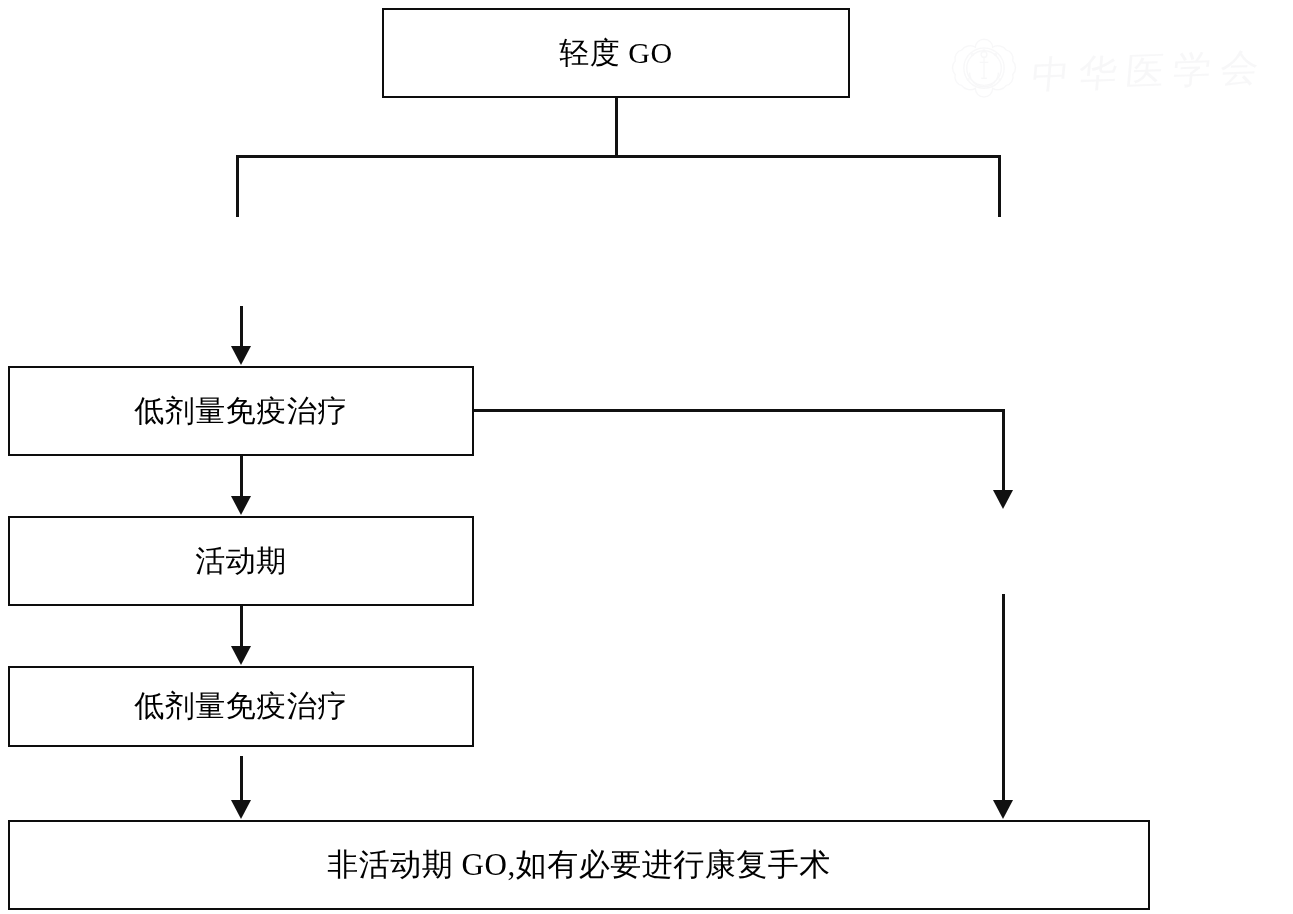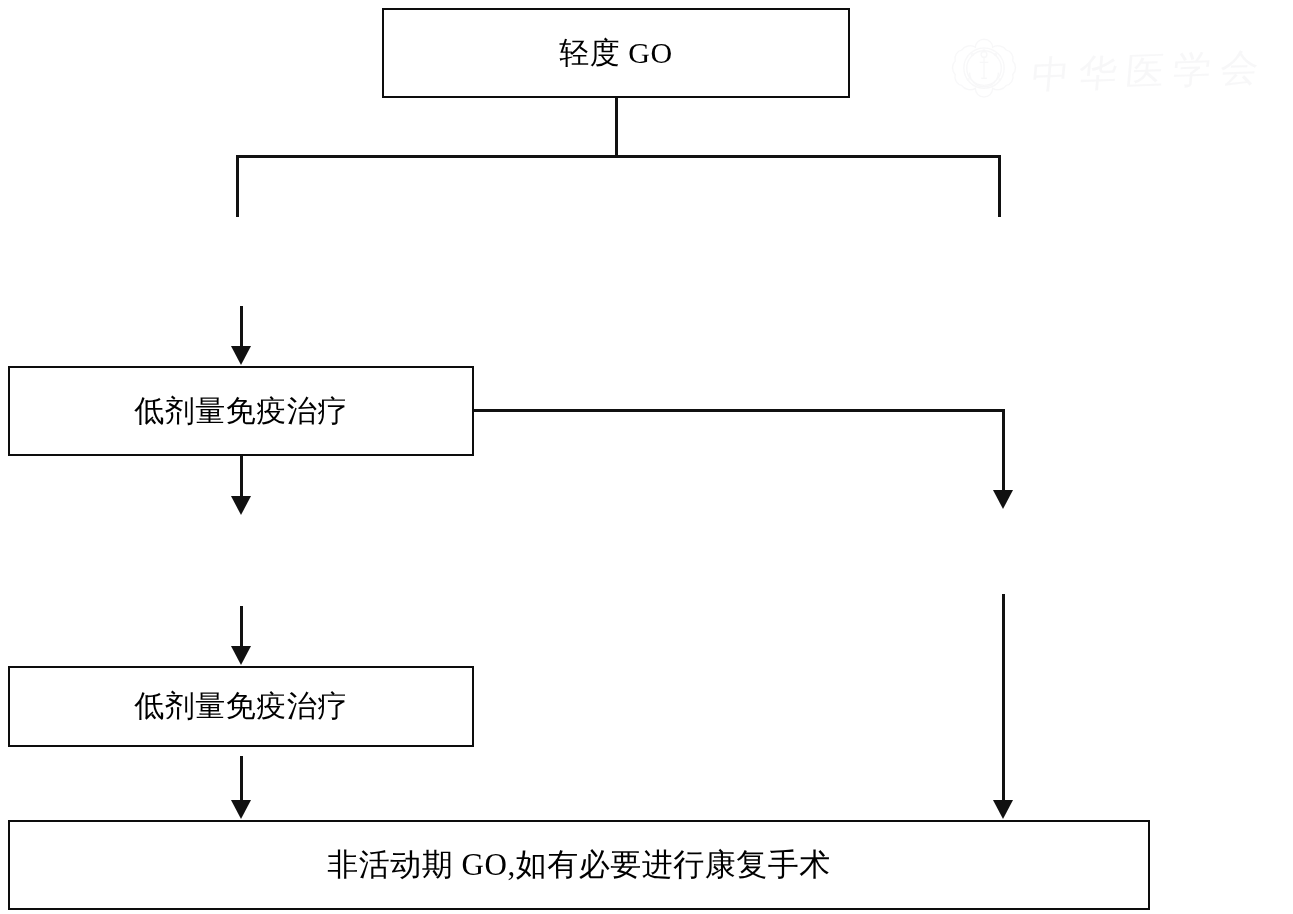--- a/index.html
+++ b/index.html
@@ -164,20 +164,23 @@
   <div class="node" id="node-mild-go">
     <span>轻度 GO</span>
   </div>
 
 
 
   <div class="node" id="node-shared-dec">
     <span>低剂量免疫治疗</span>
   </div>
 
+  <div class="node" id="node-active">
+    <span>活动期</span>
+  </div>
 
   <div class="node" id="node-lowdose">
     <span>低剂量免疫治疗</span>
   </div>
 
 
   <div class="node" id="node-final">
     <span>非活动期 GO,如有必要进行康复手术</span>
   </div>
 

